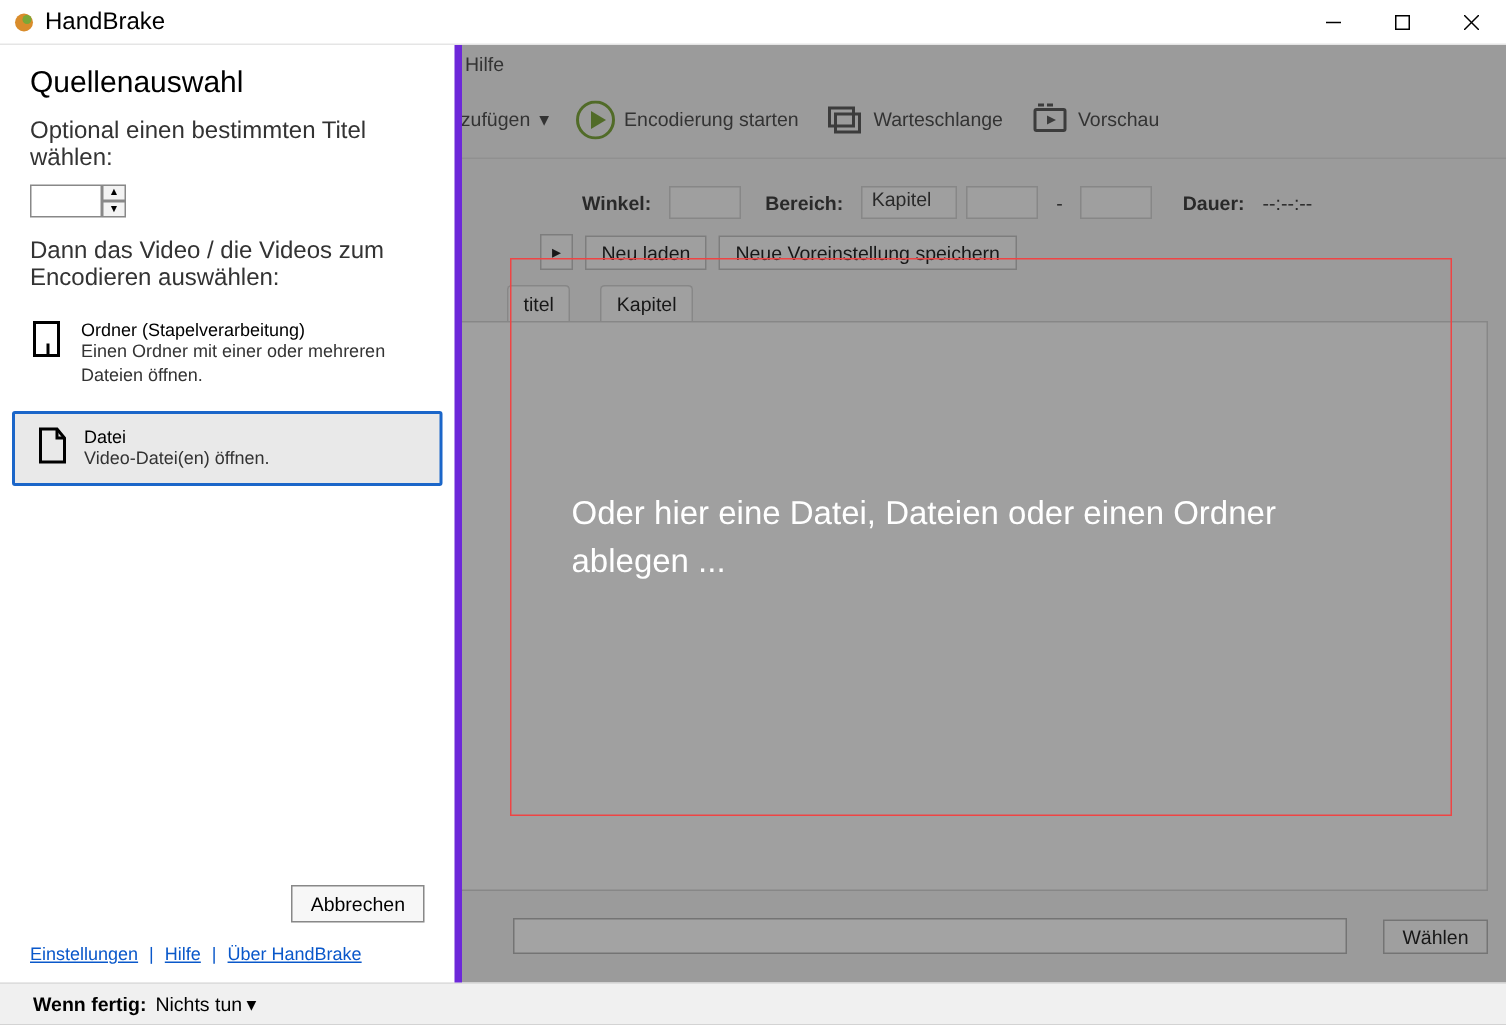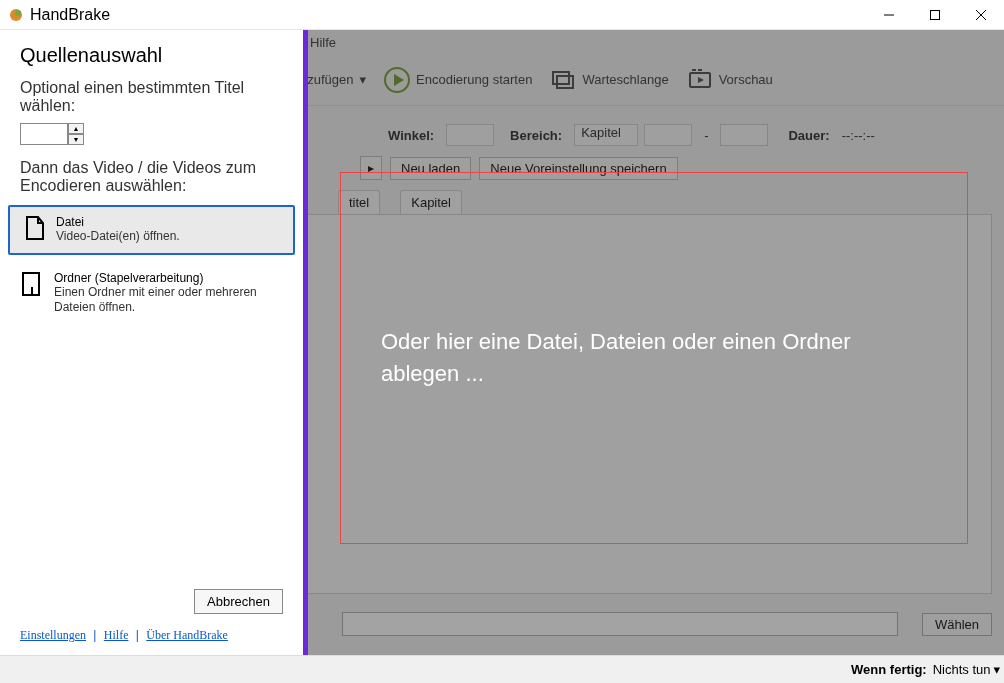--- a/index.html
+++ b/index.html
@@ -142,22 +142,22 @@
     border:1px solid #aaa;
   }
   .dest-row .btn {
     background:#f7f7f7; border:1px solid #aaa;
     padding:3px 12px; font-size:13px;
   }
 
   .statusbar {
     position:absolute; left:0; right:0; bottom:0;
     height:28px;
-    display:flex; align-items:center; justify-content:flex-end;
-    padding: 0 4px;
+    display:flex; align-items:center; justify-content:flex-start;
+    padding: 0 22px;
     font-size:13px;
     background:#f0f0f0;
     border-top:1px solid #ddd;
     z-index: 50;
   }
   .statusbar .label { font-weight:700; margin-right:6px; }
   .statusbar .dropdown { display:flex; align-items:center; gap:3px; }
 
   
   .drop-zone {
@@ -231,21 +231,21 @@
     float:right;
     background:#f7f7f7; border:1px solid #888;
     padding: 4px 12px; font-size:13px;
     margin-bottom: 14px;
   }
   .panel-links {
     clear:both;
     font-size:12px;
     color:#0a58ca;
   }
-  .panel-links a { color:#0a58ca; text-decoration:underline; cursor:pointer;font-family:Liberation Serif, serif; }
+  .panel-links a { color:#0a58ca; text-decoration:underline; cursor:pointer; }
   .panel-links .sep { color:#0a58ca; margin:0 4px; }
 
 </style>
 </head>
 <body>
 
 <div class="titlebar">
   <span class="app-icon">
     <svg viewBox="0 0 16 16">
         <circle cx="8" cy="8" r="6" fill="#d98c2b"></circle>
@@ -371,46 +371,46 @@
   <div class="spin-wrap">
     <input class="spin-input" style="">
     <div class="spin-btns">
       <div>▲</div>
       <div>▼</div>
     </div>
   </div>
 
   <div class="hint">Dann das Video / die Videos zum Encodieren auswählen:</div>
 
+  <div class="option-item">
+    <span class="option-icon">
+      <svg viewBox="0 0 22 26">
+          <rect x="1" y="2" width="16" height="22" fill="none" stroke="#000" stroke-width="2"></rect>
+          <polyline points="10,16 10,24 17,24" fill="none" stroke="#000" stroke-width="2"></polyline>
+        </svg>
+    </span>
+    <div class="option-text">
+      <div class="title">Ordner (Stapelverarbeitung)</div>
+      <div class="desc">Einen Ordner mit einer oder mehreren Dateien öffnen.</div>
+    </div>
+  </div>
+
   <div class="option-item selected">
     <span class="option-icon">
       <svg viewBox="0 0 22 26">
           <polygon points="3,2 14,2 19,8 19,24 3,24" fill="none" stroke="#000" stroke-width="2"></polygon>
           <polyline points="14,2 14,8 19,8" fill="none" stroke="#000" stroke-width="2"></polyline>
         </svg>
     </span>
     <div class="option-text">
       <div class="title">Datei</div>
       <div class="desc">Video-Datei(en) öffnen.</div>
     </div>
   </div>
 
-  <div class="option-item">
-    <span class="option-icon">
-      <svg viewBox="0 0 22 26">
-          <rect x="1" y="2" width="16" height="22" fill="none" stroke="#000" stroke-width="2"></rect>
-          <polyline points="10,16 10,24 17,24" fill="none" stroke="#000" stroke-width="2"></polyline>
-        </svg>
-    </span>
-    <div class="option-text">
-      <div class="title">Ordner (Stapelverarbeitung)</div>
-      <div class="desc">Einen Ordner mit einer oder mehreren Dateien öffnen.</div>
-    </div>
-  </div>
-
   <div class="panel-footer">
     <button class="cancel-btn">Abbrechen</button>
     <div class="panel-links">
       <a>Einstellungen</a>
       <span class="sep">|</span>
       <a>Hilfe</a>
       <span class="sep">|</span>
       <a>Über HandBrake</a>
     </div>
   </div>

